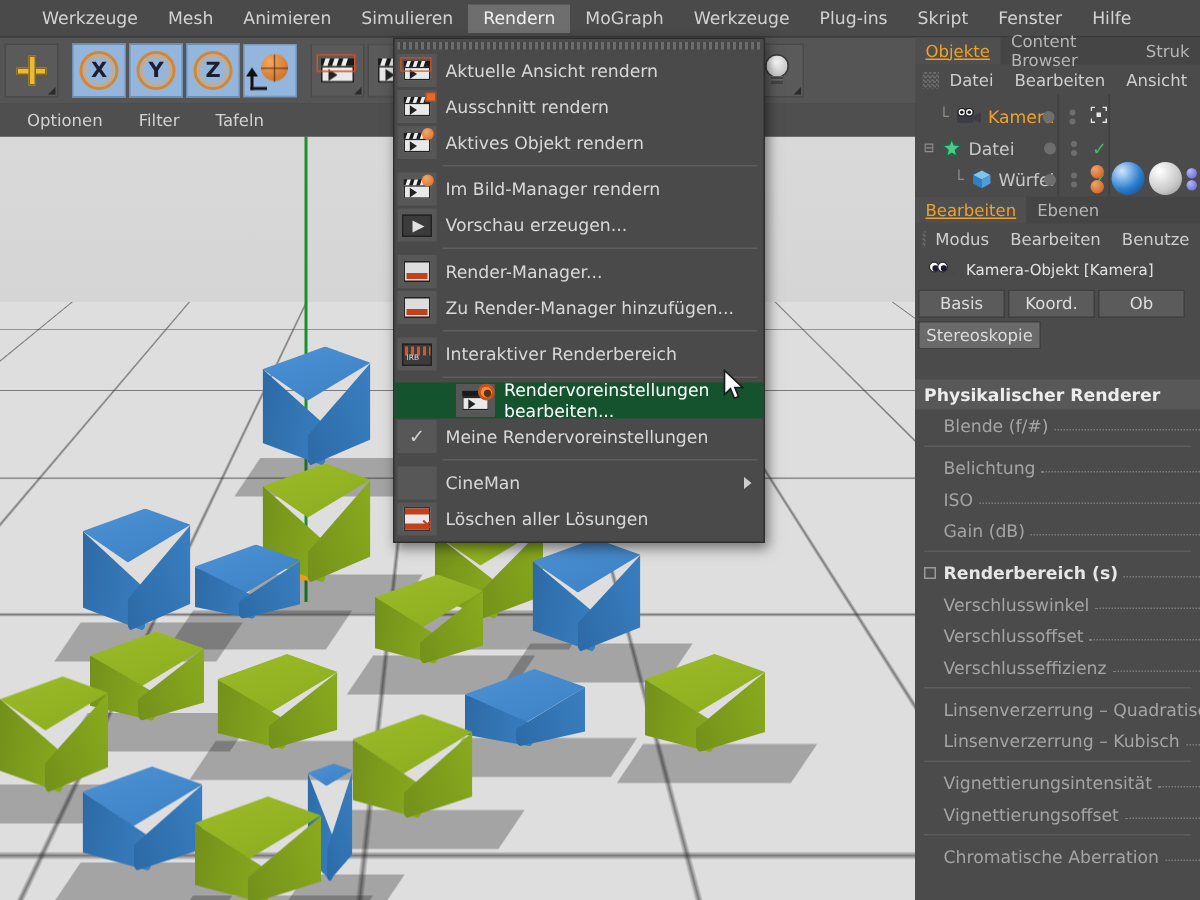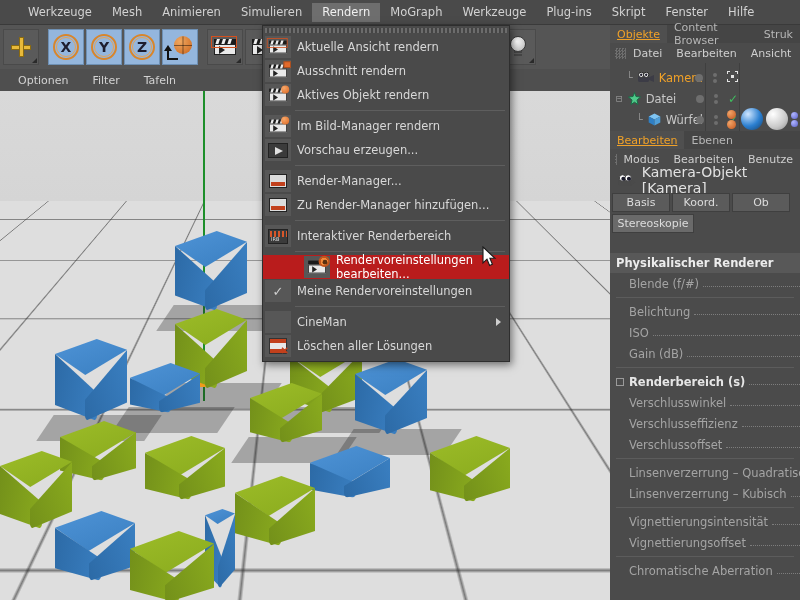--- a/index.html
+++ b/index.html
@@ -159,21 +159,21 @@
     box-shadow: 2px 3px 8px rgba(0,0,0,.5);
     padding-bottom: 3px; z-index: 50;
   }
   .dd-grip { height: 5px; background:
       repeating-linear-gradient(90deg,#6c6c6c 0 2px, #454545 2px 4px);
     margin: 2px 2px 2px 2px; }
   .dd-item {
     display: flex; align-items: center; height: 24px;
     padding-left: 2px; font-size: 11.5px; color: #d8d8d8; position: relative;
   }
-  .dd-item.hl { background: #b91c1c; color: #fff; padding-left: 41px; }
+  .dd-item.hl { background: #14532d; color: #fff; padding-left: 41px; }
   .dd-ico {
     width: 26px; height: 22px; background: #575757; margin-right: 6px;
     display: flex; align-items: center; justify-content: center; flex: none;
     position: relative;
   }
   .dd-sep { height: 1px; background: #5e5e5e; margin: 3px 4px 3px 32px; }
   .dd-arrow { position: absolute; right: 8px; width:0;height:0;
     border-left: 5px solid #cfcfcf; border-top: 4px solid transparent; border-bottom: 4px solid transparent; }
   .check { color:#cfcfcf; font-size: 13px; }
 
@@ -730,21 +730,21 @@
       <span class="cam-icon" style="transform:scale(.8);margin-right:4px">
         <span class="box"></span>
           <span class="lens"></span>
         <span class="e" style="left:1px">
             <i></i>
           </span>
           <span class="e" style="left:8px">
             <i></i>
           </span>
       </span>
-      <span style="font-size:14px;color:#e2e2e2">Kamera-Objekt [Kamera]</span>
+      <span style="font-size:10px;color:#e2e2e2">Kamera-Objekt [Kamera]</span>
     </div>
 
     <div class="attrtabs" id="attr-tabbtns">
         <div class="atab" style="width: 58px;">Basis</div>
         <div class="atab" style="width: 58px;">Koord.</div>
         <div class="atab" style="width: 58px;">Ob</div>
         <div class="atab" style="width: 82px; background: rgb(106, 106, 106);">Stereoskopie</div>
       </div>
 
     <div class="section-hd">Physikalischer Renderer</div>
@@ -777,28 +777,28 @@
           <span>Renderbereich (s)</span>
           <span class="dots"></span>
         </div>
         <div class="prow">
           <span style="width: 13px; flex: 0 0 auto;"></span>
           <span>Verschlusswinkel</span>
           <span class="dots"></span>
         </div>
         <div class="prow">
           <span style="width: 13px; flex: 0 0 auto;"></span>
+          <span>Verschlussoffset</span>
+          <span class="dots"></span>
+        </div>
+        <div class="prow">
+          <span style="width: 13px; flex: 0 0 auto;"></span>
           <span>Verschlusseffizienz</span>
           <span class="dots"></span>
         </div>
-        <div class="prow">
-          <span style="width: 13px; flex: 0 0 auto;"></span>
-          <span>Verschlussoffset</span>
-          <span class="dots"></span>
-        </div>
         <div class="hr"></div>
         <div class="prow">
           <span style="width: 13px; flex: 0 0 auto;"></span>
           <span>Linsenverzerrung – Quadratisch</span>
         </div>
         <div class="prow">
           <span style="width: 13px; flex: 0 0 auto;"></span>
           <span>Linsenverzerrung – Kubisch</span>
           <span class="dots"></span>
         </div>

